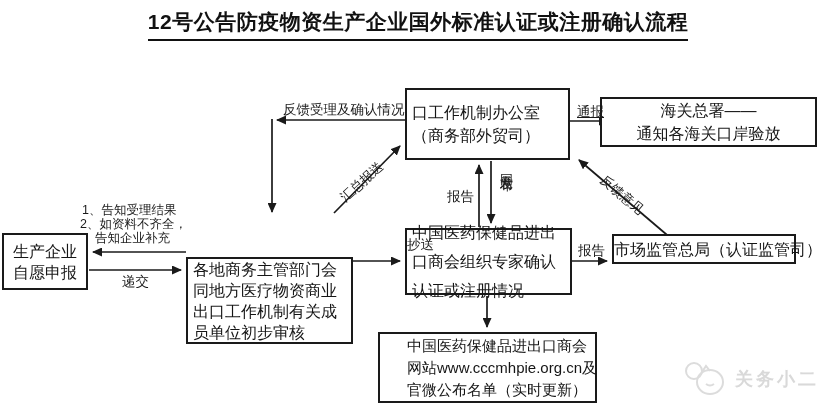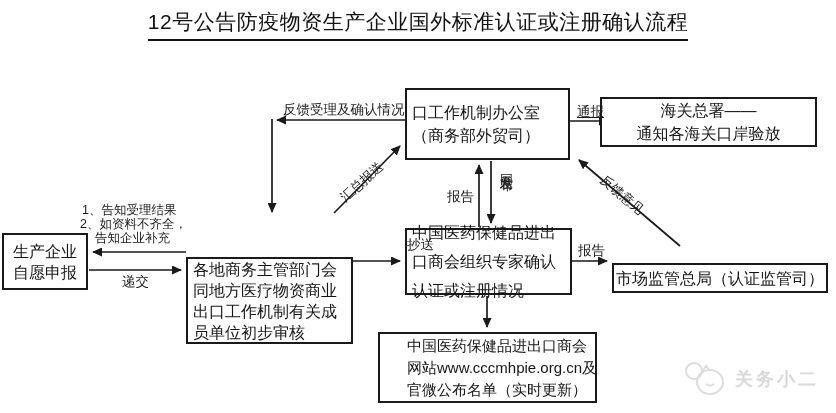--- a/index.html
+++ b/index.html
@@ -2,21 +2,21 @@
 <html><head>
 <meta charset="utf-8">
 <style>
   html,body{margin:0;padding:0;background:#ffffff;}
   #canvas{
     position:relative;width:836px;height:413px;background:#ffffff;overflow:hidden;
     font-family:"Liberation Sans","DejaVu Sans",sans-serif;color:#1a1a1a;
   }
   #title-wrap{position:absolute;left:0;top:8px;width:836px;text-align:center;}
   #title{
-    display:inline-block;font-size:21px;font-weight:normal;letter-spacing:0.5px;
+    display:inline-block;font-size:21px;font-weight:bold;letter-spacing:0.5px;
     border-bottom:2px solid #111;padding-bottom:3px;color:#111;
   }
   svg.arrows{position:absolute;left:0;top:0;}
   .box{
     position:absolute;box-sizing:border-box;border:2px solid #1a1a1a;background:#ffffff;
     display:flex;flex-direction:column;justify-content:center;
     font-size:16px;line-height:21px;color:#151515;
   }
   .box.pad{padding:2px 3px 2px 5px;}
   .box.center{text-align:center;}
@@ -88,21 +88,21 @@
     <div class="ln">海关总署——</div>
     <div class="ln">通知各海关口岸验放</div>
   </div>
 
   <div class="box pad" id="box-chamber" style="left:405px;top:228px;width:167px;height:67px;gap:8px;">
     <div class="ln">中国医药保健品进出</div>
     <div class="ln">口商会组织专家确认</div>
     <div class="ln">认证或注册情况</div>
   </div>
 
-  <div class="box center" id="box-samr" style="left:612px;top:263px;width:216px;height:30px;">
+  <div class="box center" id="box-samr" style="left:612px;top:234px;width:184px;height:30px;text-align:right;">
     <div class="ln">市场监管总局（认证监管司）</div>
   </div>
 
   <div class="box pad" id="box-publish" style="left:378px;top:332px;width:219px;height:71px;padding-left:27px;">
     <div class="ln">中国医药保健品进出口商会</div>
     <div class="ln">网站www.cccmhpie.org.cn及</div>
     <div class="ln">官微公布名单（实时更新）</div>
   </div>
 
   <div class="lbl sm" style="left:82px;top:203px;">1、告知受理结果</div>

